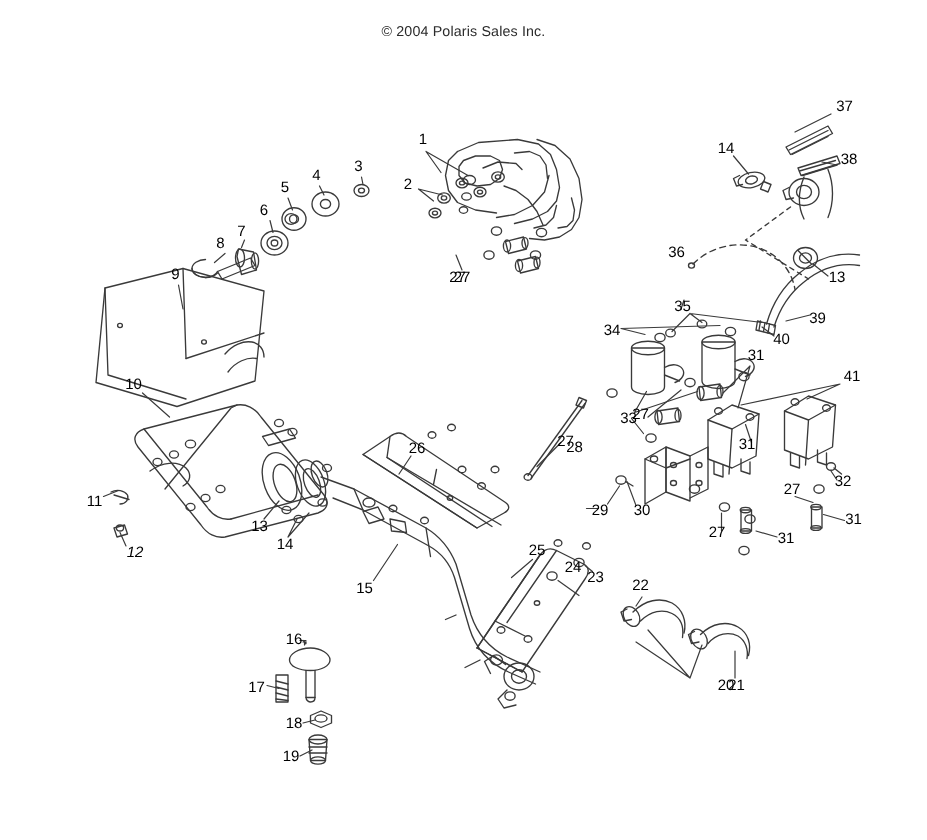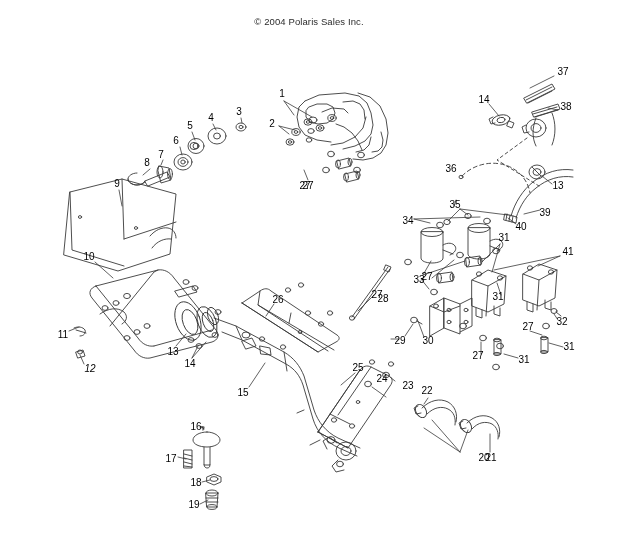--- a/index.html
+++ b/index.html
@@ -436,21 +436,21 @@
       <div class="cal" style="left: 173px; top: 352px;">13</div>
       <div class="cal" style="left: 190px; top: 364px;">14</div>
       <div class="cal" style="left: 243px; top: 393px;">15</div>
       <div class="cal" style="left: 196px; top: 427px;">16</div>
       <div class="cal" style="left: 171px; top: 459px;">17</div>
       <div class="cal" style="left: 196px; top: 483px;">18</div>
       <div class="cal" style="left: 194px; top: 505px;">19</div>
       <div class="cal" style="left: 484px; top: 458px;">20</div>
       <div class="cal" style="left: 491px; top: 458px;">21</div>
       <div class="cal" style="left: 427px; top: 391px;">22</div>
-      <div class="cal" style="left: 397px; top: 386px; margin-left: 11px;">23</div>
+      <div class="cal" style="left: 397px; top: 386px;">23</div>
       <div class="cal" style="left: 382px; top: 379px; text-align: center;">24</div>
       <div class="cal" style="left: 358px; top: 368px;">25</div>
       <div class="cal" style="left: 278px; top: 300px;">26</div>
       <div class="cal" style="left: 305px; top: 186px;">27</div>
       <div class="cal" style="left: 383px; top: 299px;">28</div>
       <div class="cal" style="left: 400px; top: 341px;">29</div>
       <div class="cal" style="left: 428px; top: 341px;">30</div>
       <div class="cal" style="left: 504px; top: 238px;">31</div>
       <div class="cal" style="left: 562px; top: 322px;">32</div>
       <div class="cal" style="left: 419px; top: 280px;">33</div>

